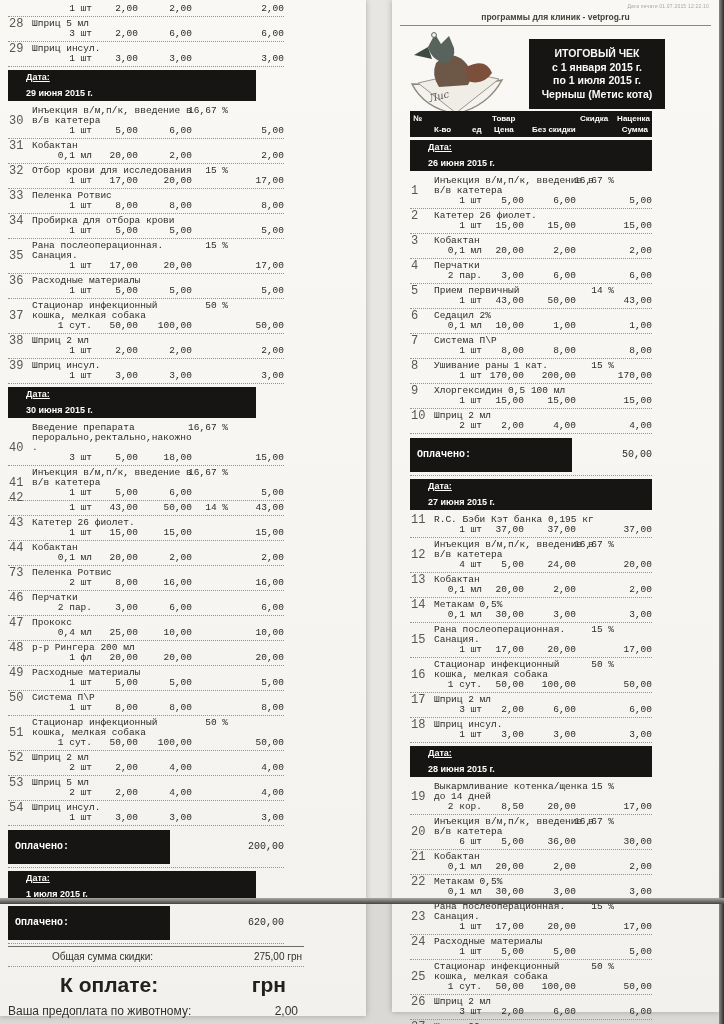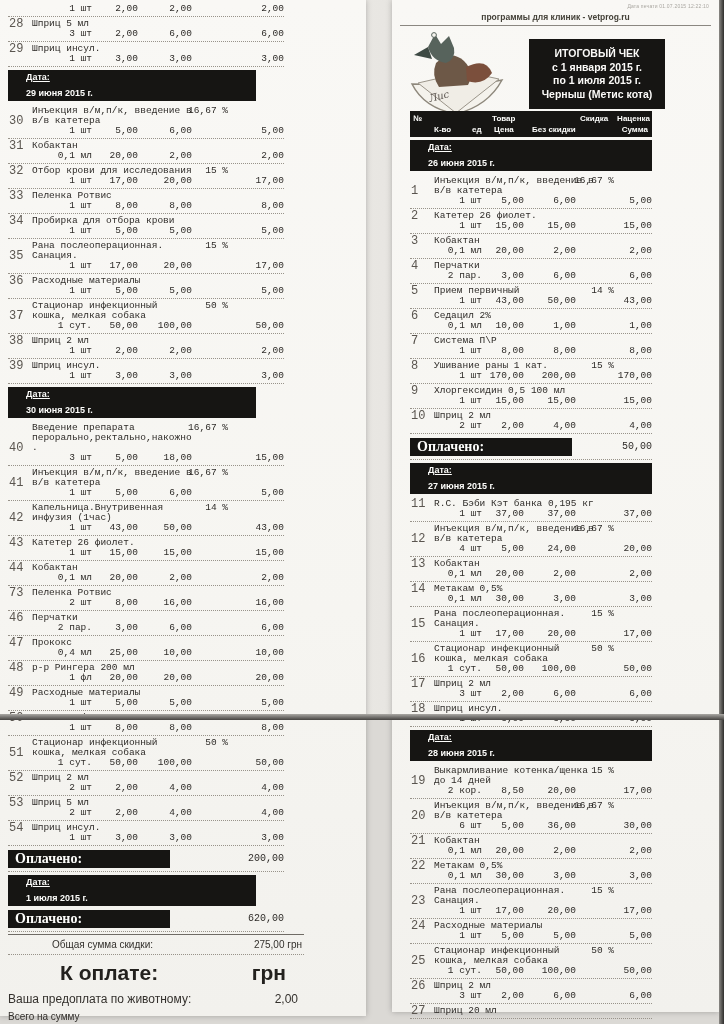--- a/index.html
+++ b/index.html
@@ -1,17 +1,17 @@
 <!DOCTYPE html>
 <html><head>
 <meta charset="utf-8">
 <style>
   html,body{margin:0;padding:0;width:724px;height:1024px;overflow:hidden;
     background:#dbd9d5;font-family:"Liberation Sans","DejaVu Sans",sans-serif;}
-  .scan{position:relative;width:724px;height:720px;background:
+  .scan{position:relative;width:724px;height:904px;background:
     linear-gradient(90deg,#d7d5d1 0,#e4e2de 3%,#e9e7e3 50%,#d8d6d2 97%,#bdbbb7 100%);}
   .page{position:absolute;top:0;background:linear-gradient(180deg,#f9f8f5 0,#f6f5f1 60%,#f2f1ed 100%);
     box-shadow:0 0 6px rgba(0,0,0,.25);color:#33302c;}
   .page-left{left:0;width:366px;height:1016px;padding:2px 0 0 8px;box-sizing:border-box;}
   .page-right{left:392px;width:327px;height:1012px;box-sizing:border-box;}
   .edge-right{position:absolute;right:0;top:0;width:5px;height:1024px;
     background:linear-gradient(90deg,#8c8a86,#2e2d2b);}
   .edge-bottom{position:absolute;left:0;bottom:0;width:724px;height:6px;
     background:linear-gradient(180deg,#aaa8a4,#454341);}
 
@@ -33,22 +33,22 @@
   .s{flex:1;text-align:right;}
   .pr .q{width:72px}.pr .p{width:42px}.pr .f{width:52px}
 
   .datebar{margin:3px 0;background:#161513;color:#fdfdfb;display:flex;gap:5px;
     padding:2px 18px;font-weight:bold;font-size:9px;line-height:11px;
     font-family:"Liberation Sans","DejaVu Sans",sans-serif;flex-direction:column;}
   .pl .datebar{width:248px;box-sizing:border-box;}
   .dlbl{text-decoration:underline;}
   .paidrow{display:flex;justify-content:space-between;align-items:center;
     margin:4px 0 2px 0;border-bottom:1px dotted #98938a;padding-bottom:3px;}
-  .paidbar{background:#161513;color:#fdfdfb;font-weight:bold;font-size:14px;line-height:12px;
-    padding:3px 7px;width:148px;font-family:Liberation Serif, serif;}
+  .paidbar{background:#161513;color:#fdfdfb;font-weight:bold;font-size:10px;line-height:12px;
+    padding:11px 7px;width:148px;font-family:Liberation Mono, monospace;}
   .paidsum{font-family:"Liberation Mono","DejaVu Sans Mono",monospace;font-size:10px;}
 
   
   .totals{width:296px;margin-top:2px;}
   .disc-total{display:flex;justify-content:space-between;border-top:1px solid #6f6b65;
     border-bottom:1px dotted #98938a;padding:4px 2px 4px 44px;font-size:10px;}
   .to-pay{display:flex;justify-content:space-between;padding:6px 18px 4px 52px;
     font-size:21px;font-weight:bold;color:#23211e;}
   .prepay{display:flex;justify-content:space-between;padding:3px 6px 2px 0;font-size:12px;}
   .words-lbl{font-size:10px;padding:3px 0 0 0;}
@@ -212,21 +212,21 @@
         <div class="item">
           <div class="nmrow"><span class="num">41</span><span class="nm">Инъекция в/м,п/к, введение в в/в катетера</span><span class="disc">16,67 %</span></div>
           <div class="amts">
             <span class="c q">1 шт</span>
             <span class="c p">5,00</span>
             <span class="c f">6,00</span>
             <span class="c s">5,00</span>
           </div>
         </div>
         <div class="item">
-          <div class="nmrow"><span class="num">42</span><span class="nm">Капельница.Внутривенная инфузия (1час)</span><span class="disc">14 %</span></div>
+          <div class="nmrow"><span class="num">42</span><span class="disc">14 %</span></div>
           <div class="amts">
             <span class="c q">1 шт</span>
             <span class="c p">43,00</span>
             <span class="c f">50,00</span>
             <span class="c s">43,00</span>
           </div>
         </div>
         <div class="item">
           <div class="nmrow"><span class="num">43</span><span class="nm">Катетер 26 фиолет.</span></div>
           <div class="amts">

